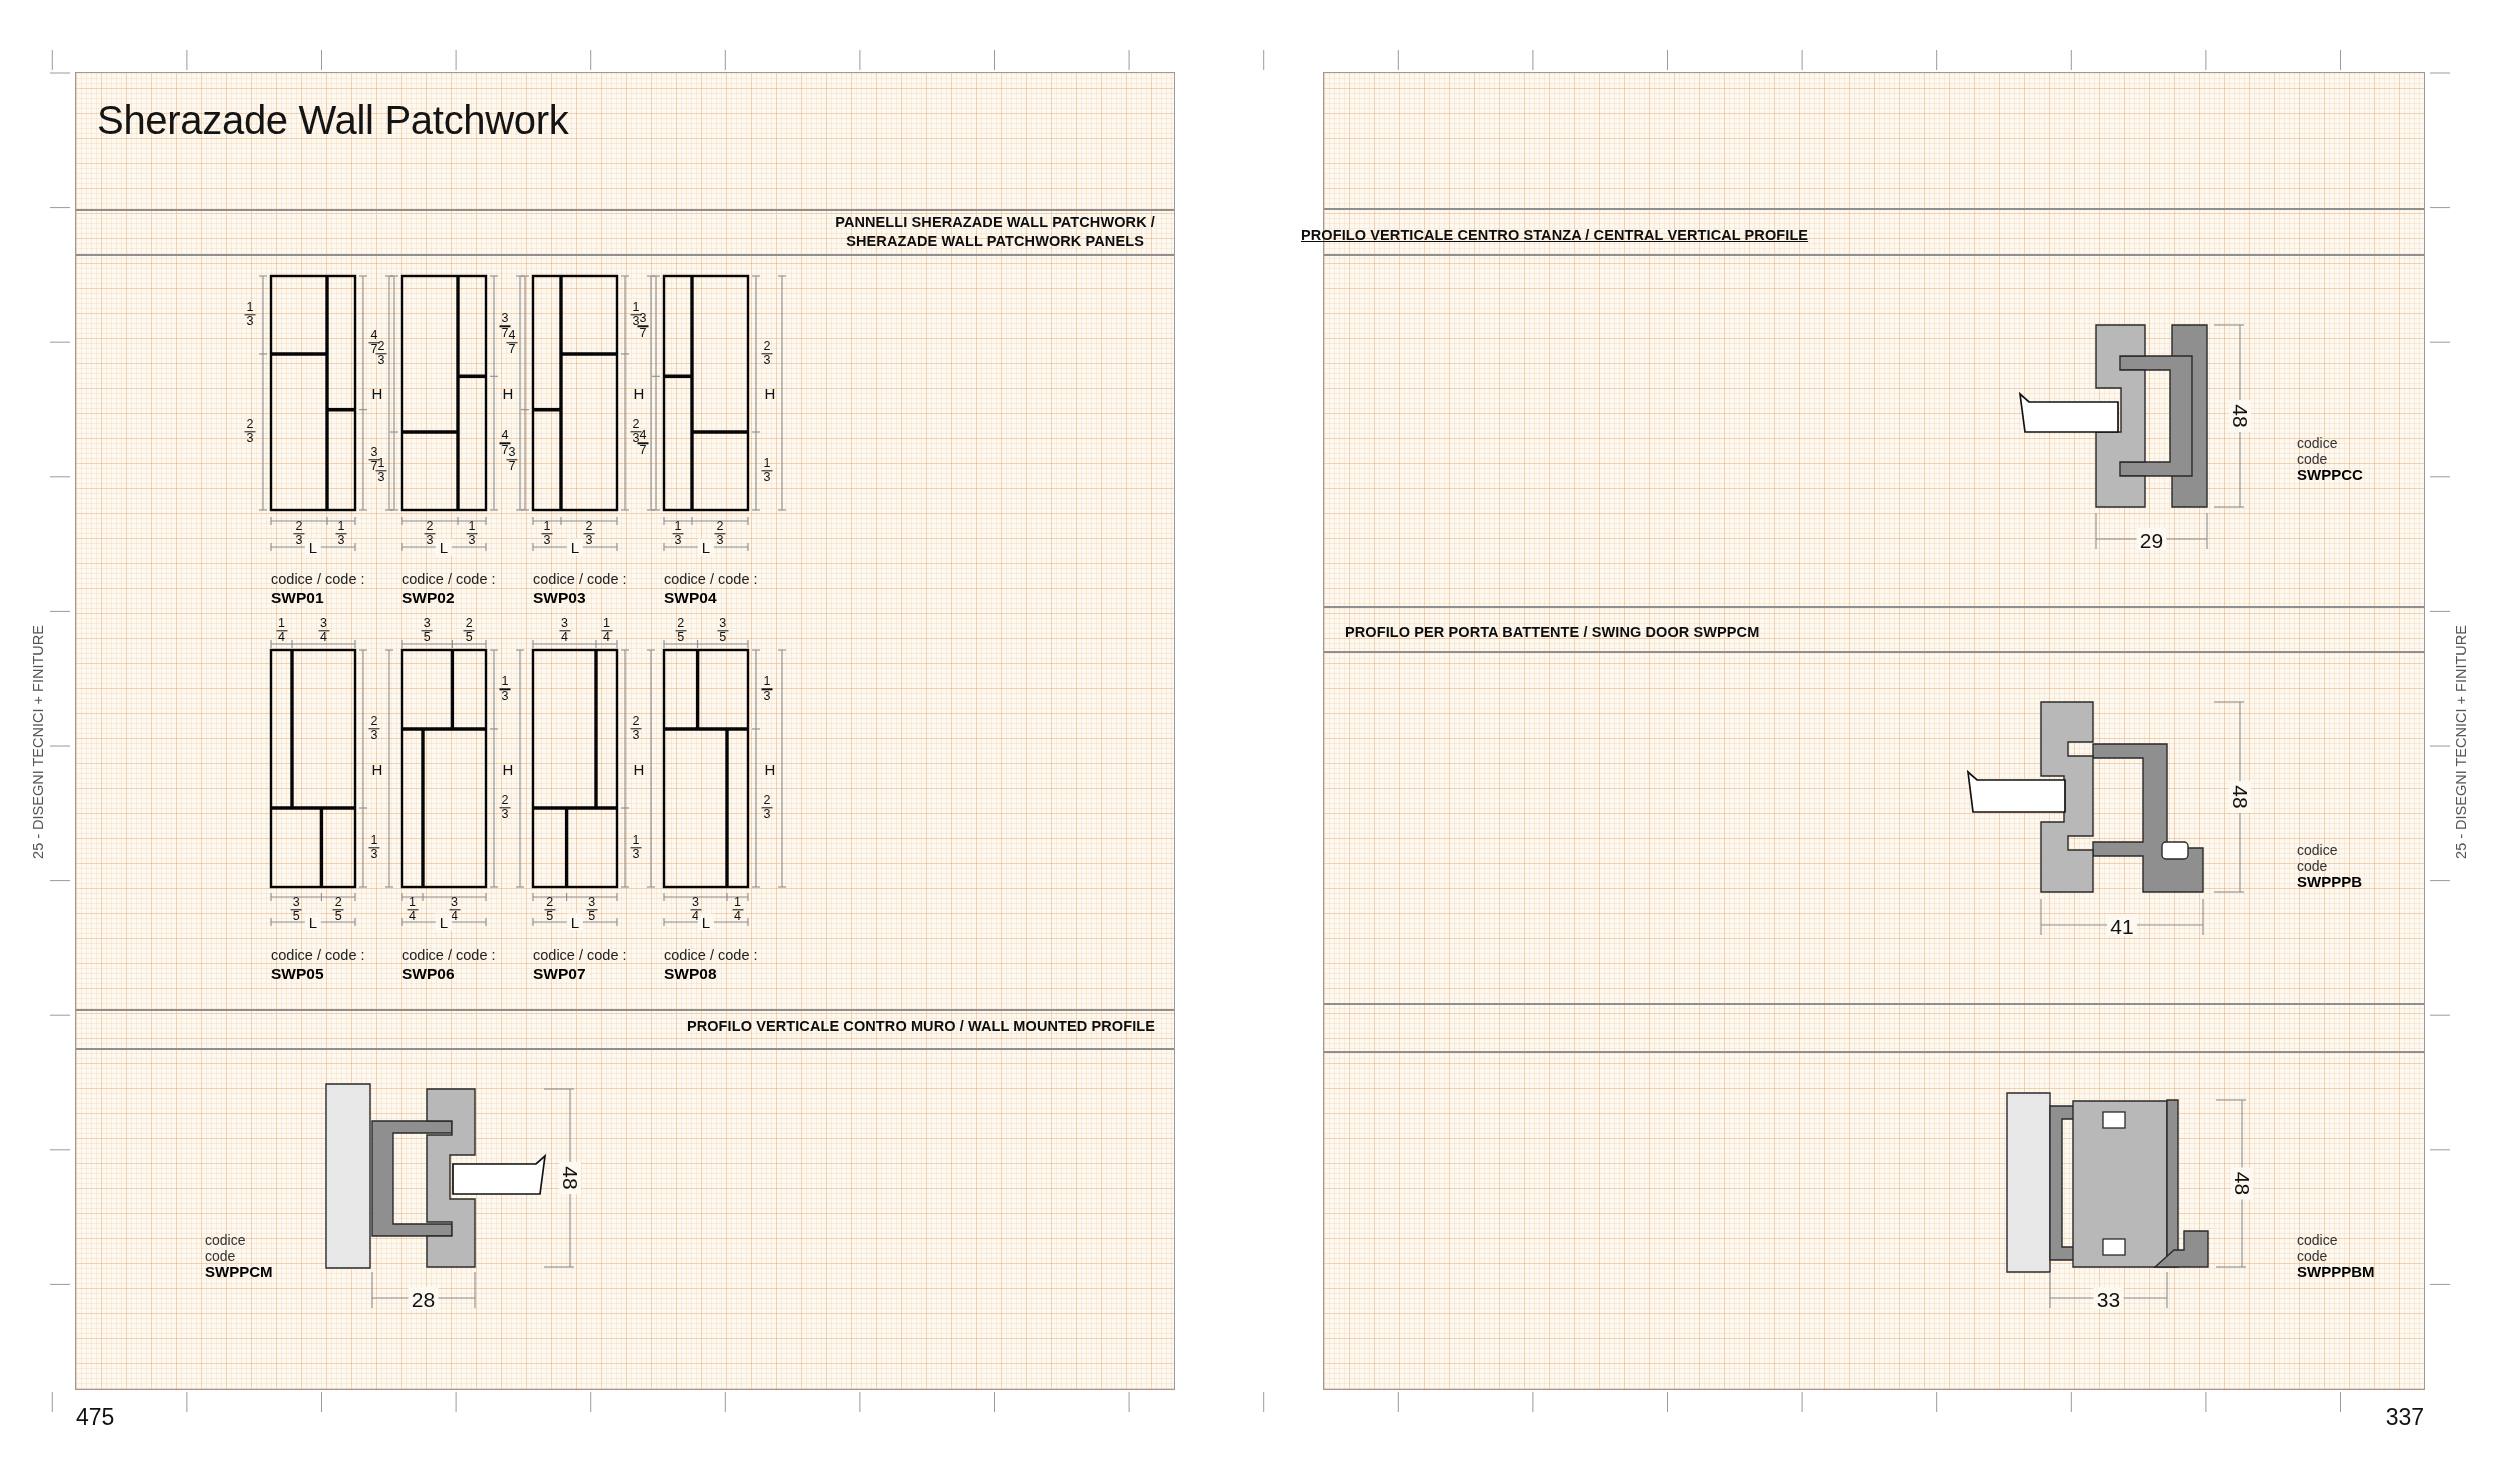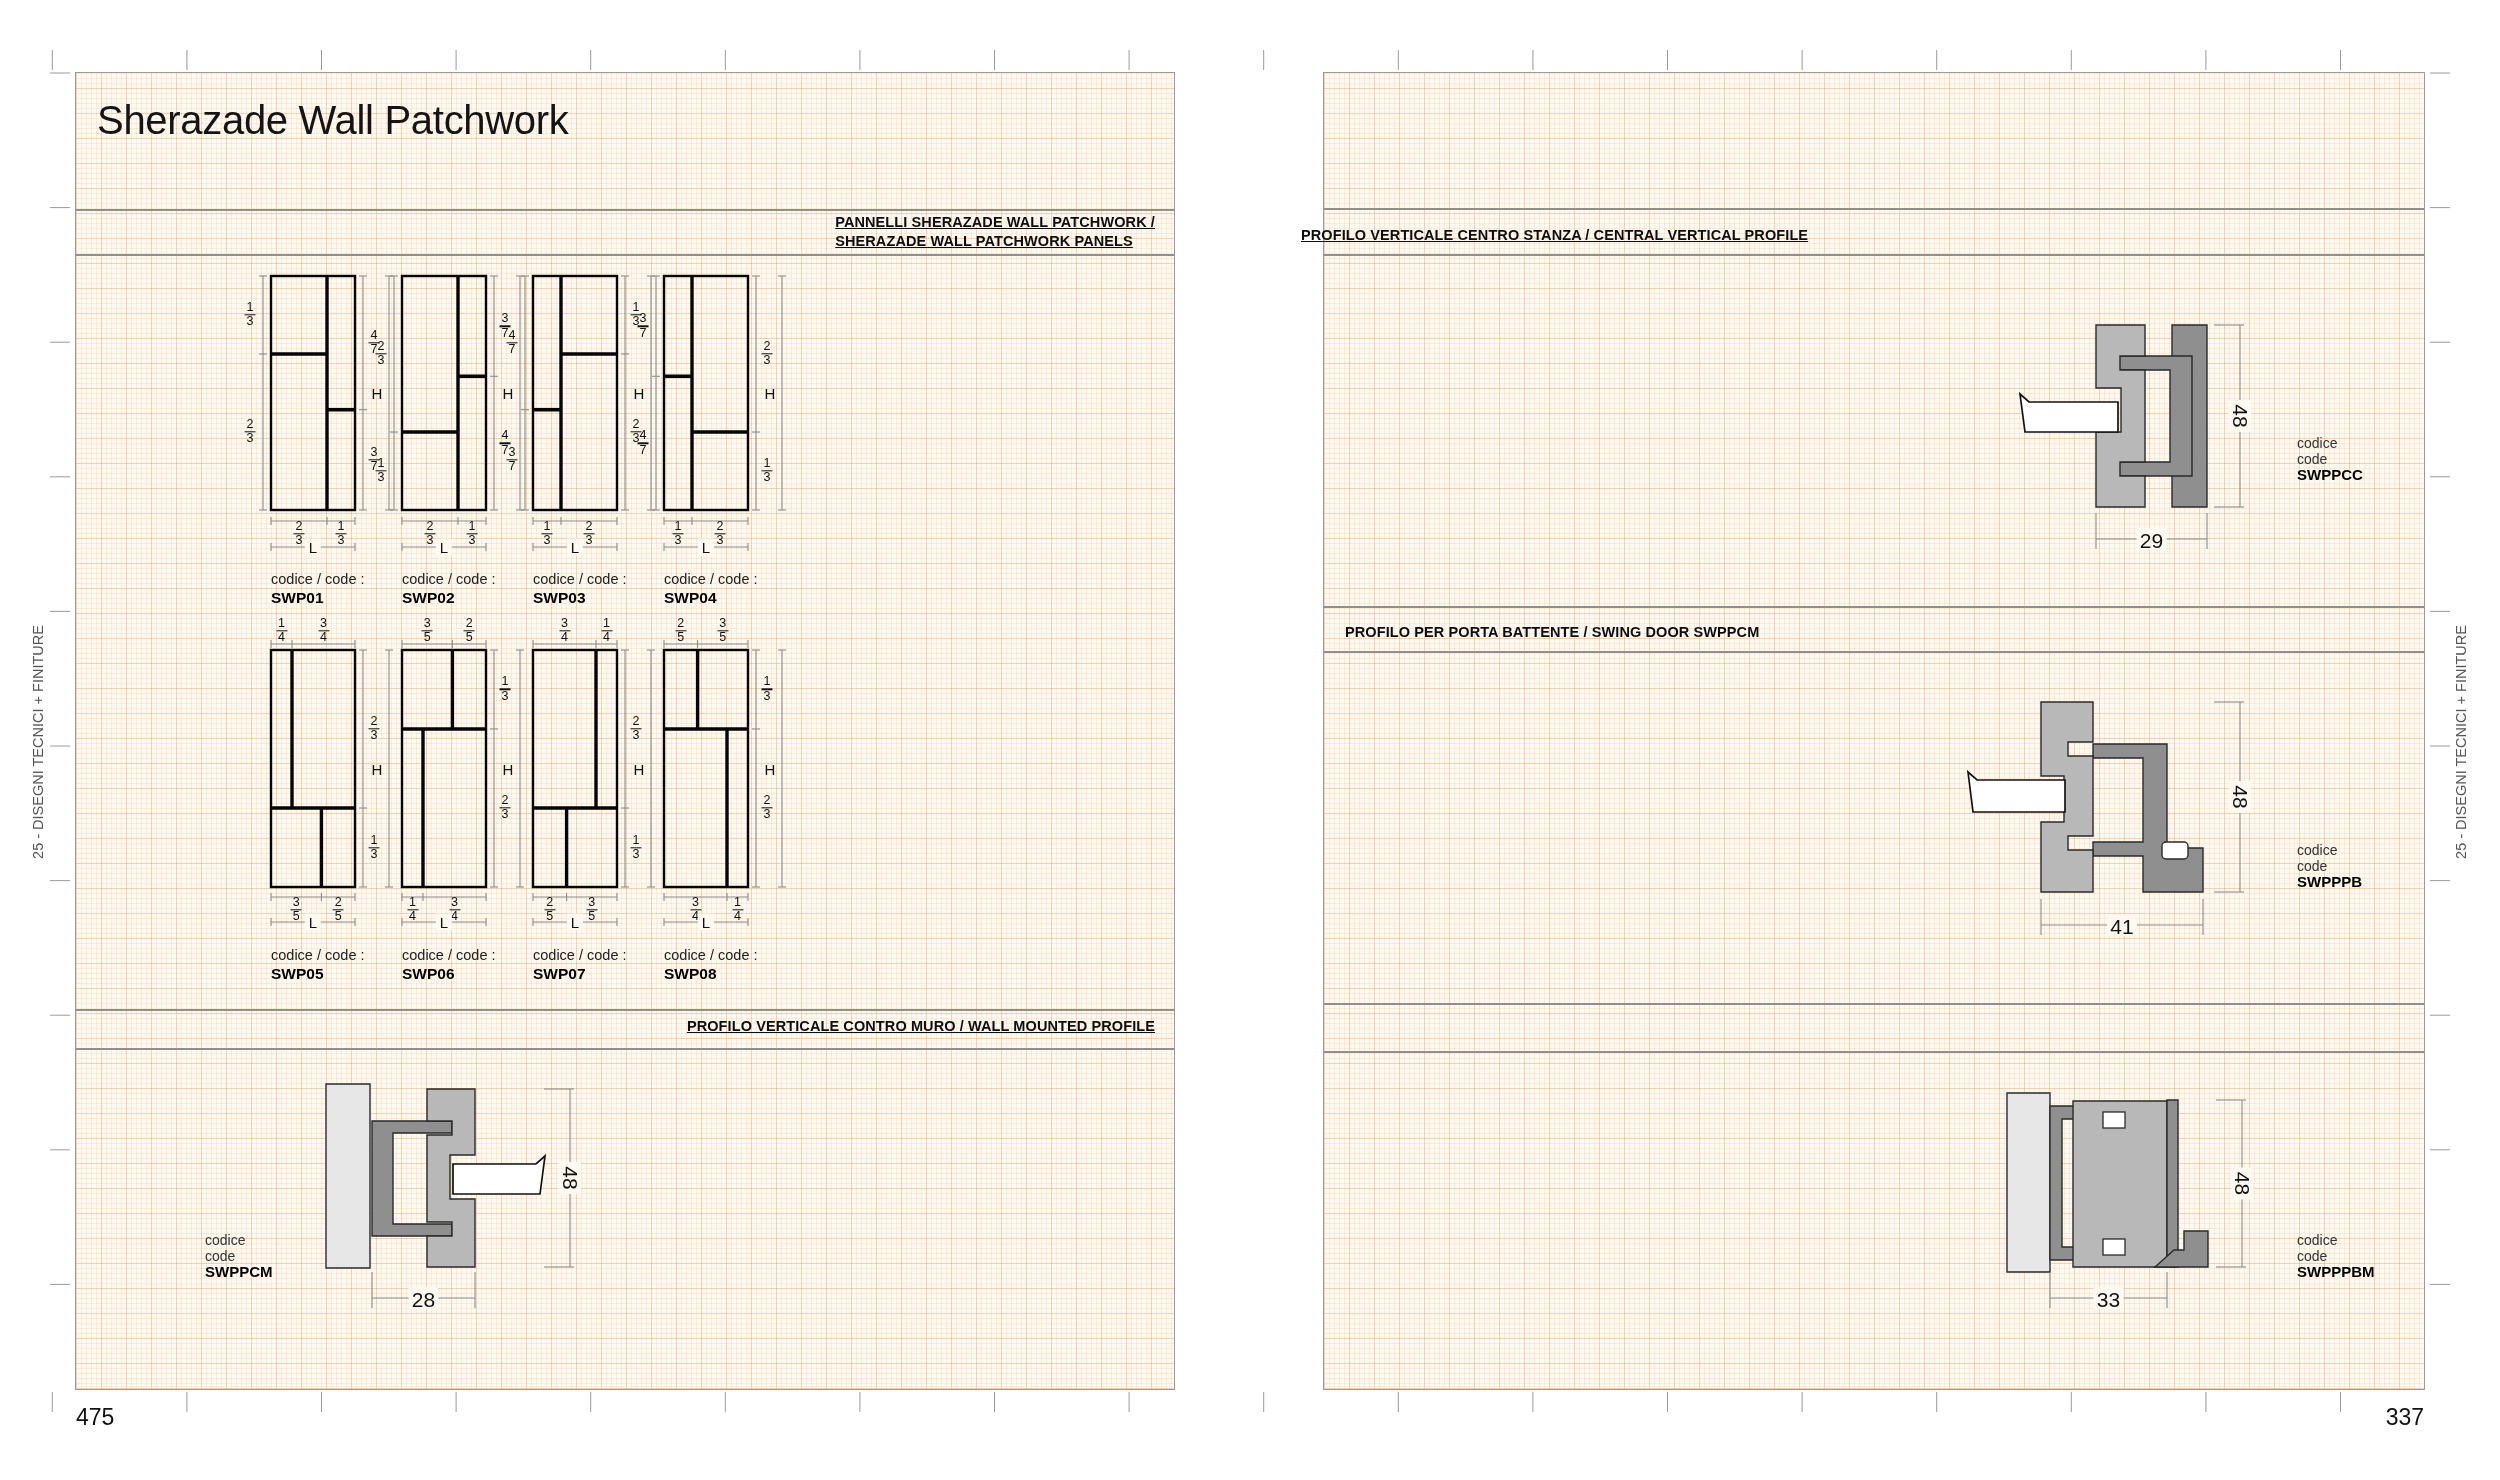--- a/index.html
+++ b/index.html
@@ -8,21 +8,21 @@
   .page{position:absolute;box-sizing:border-box;border:1.3px solid #9b9b9b;
         background-color:#fdf9f1;
         background-image:
           repeating-linear-gradient(90deg, rgba(228,152,82,0.30) 0 1px, transparent 1px 25px),
           repeating-linear-gradient(0deg,  rgba(228,152,82,0.30) 0 1px, transparent 1px 25px),
           repeating-linear-gradient(90deg, rgba(228,152,82,0.14) 0 1px, transparent 1px 5px),
           repeating-linear-gradient(0deg,  rgba(228,152,82,0.14) 0 1px, transparent 1px 5px);}
   .hline{position:absolute;left:0;right:0;height:1.5px;background:#8f8f8f;}
   .title{position:absolute;font-size:40px;color:#141414;letter-spacing:-0.3px;font-weight:400;white-space:nowrap;}
   .sechead{position:absolute;font-weight:bold;font-size:14.5px;color:#0d0d0d;line-height:19px;letter-spacing:0.1px;white-space:nowrap;}
-  .sechead.right{text-align:left;text-decoration:underline;}
+  .sechead.right{text-align:center;}
   #labels{position:absolute;left:0;top:0;width:100%;height:100%;}
   .frac{position:absolute;display:flex;flex-direction:column;align-items:center;
         font-size:12.5px;line-height:11px;color:#111;transform:translate(-50%,-50%);}
   .frac .bar{width:11px;height:1.4px;background:#111;margin:1px 0;}
   .dimletter{position:absolute;font-size:15px;color:#111;transform:translate(-50%,-50%);}
   .dimletter.bg{background:#fdf9f1;padding:0 4px;}
   .codeblock{position:absolute;font-size:14.5px;color:#222;line-height:18px;white-space:nowrap;}
   .codeblock b{display:block;color:#000;font-size:15.5px;margin-top:1px;}
   .codice{position:absolute;font-size:14px;color:#333;line-height:15.5px;white-space:nowrap;}
   .codice b{display:block;color:#000;font-size:15px;}

